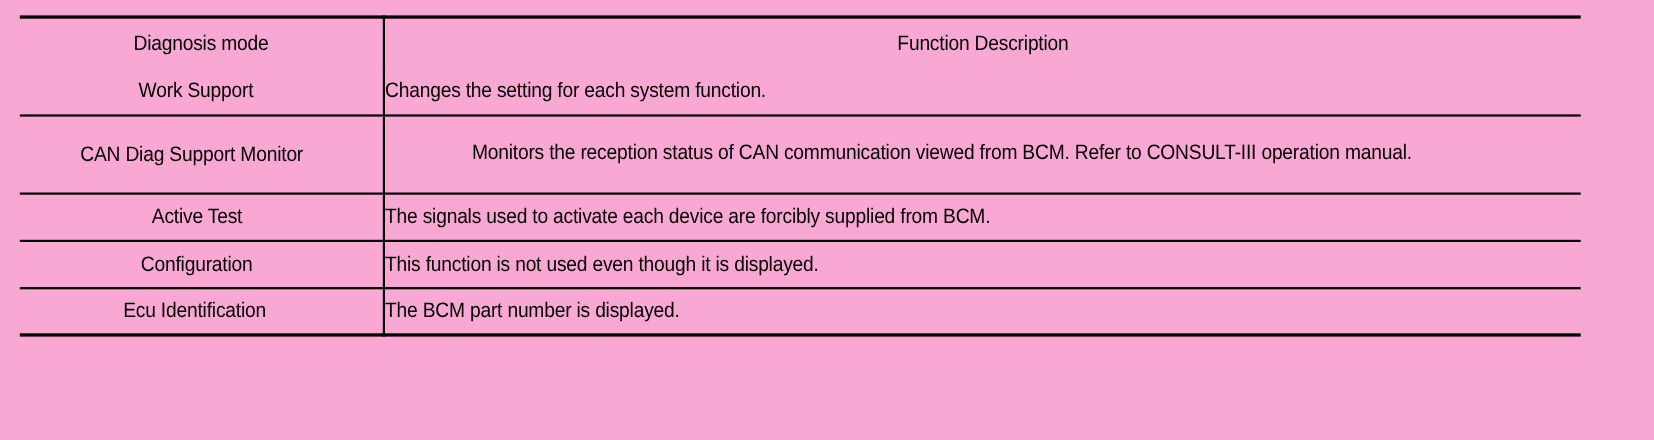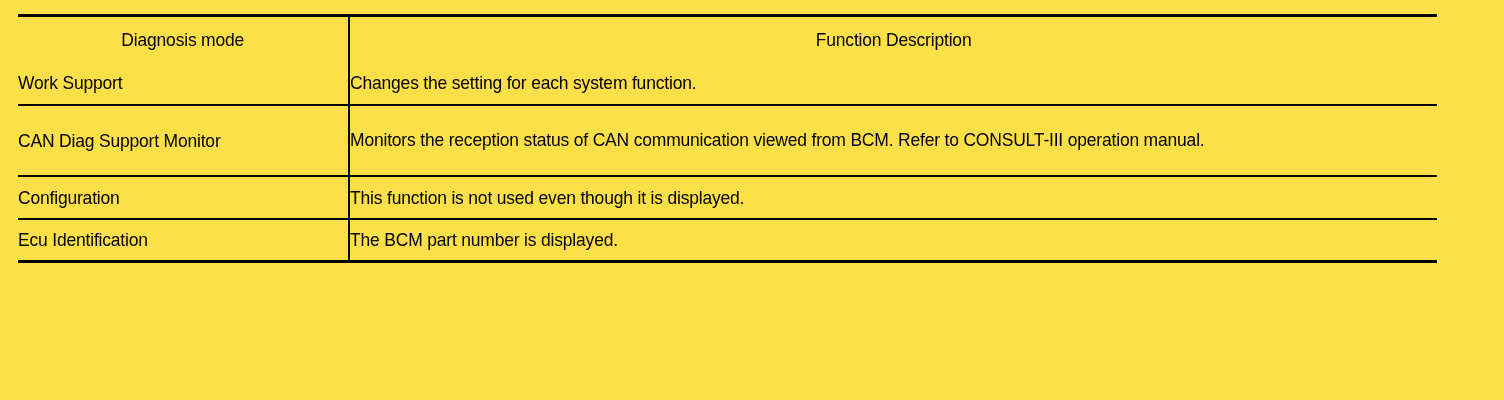--- a/index.html
+++ b/index.html
@@ -12,21 +12,21 @@
     height: 400px;
     overflow: hidden;
     font-family: "Liberation Sans", "DejaVu Sans", sans-serif;
     color: #000000;
   }
 
   .page {
     position: relative;
     width: 1504px;
     height: 400px;
-    background: #fde047;
+    background: #f9a8d4;
   }
 
   
   .diag-table {
     position: absolute;
     left: 18px;
     top: 14px;
     width: 1419px;
     border-collapse: collapse;
     table-layout: fixed;
@@ -52,21 +52,21 @@
     line-height: 25px;
     letter-spacing: -0.2px;
     
     transform-origin: left center;
     padding: 0;
   }
 
   
   .cell-mode {
     padding: 8px 10px 8px 17px;
-    text-align: left;
+    text-align: center;
     border-right: 2px solid #000000;
   }
   .cell-mode .txt {
     display: inline-block;
     transform: scaleX(0.92);
     transform-origin: left center;
   }
 
   
   .cell-desc {
@@ -102,20 +102,21 @@
   tr.row-tall   { height: 71px; text-decoration: underline; }
 
   tr.row-tall .cell-mode,
   tr.row-tall .cell-desc {
     vertical-align: middle;
   }
   tr.row-tall .cell-desc {
     vertical-align: middle;
     padding-top: 6px;
     padding-bottom: 6px;
+    text-align: center;
   }
   tr.row-tall .cell-desc .txt {
     line-height: 26px;
     white-space: normal;
   }
 </style>
 </head>
 <body>
 
 <div class="page">
@@ -152,20 +153,28 @@
       <tr class="row-tall">
         <td class="cell-mode">
           <span class="txt">CAN Diag Support Monitor</span>
         </td>
         <td class="cell-desc">
           <span class="txt">Monitors the reception status of CAN communication viewed from BCM. Refer to CONSULT-III operation manual.</span>
         </td>
       </tr>
 
 
+      <tr class="row-1">
+        <td class="cell-mode">
+          <span class="txt">Active Test</span>
+        </td>
+        <td class="cell-desc">
+          <span class="txt">The signals used to activate each device are forcibly supplied from BCM.</span>
+        </td>
+      </tr>
 
       <tr class="row-1">
         <td class="cell-mode">
           <span class="txt">Configuration</span>
         </td>
         <td class="cell-desc">
           <span class="txt">This function is not used even though it is displayed.</span>
         </td>
       </tr>
 

